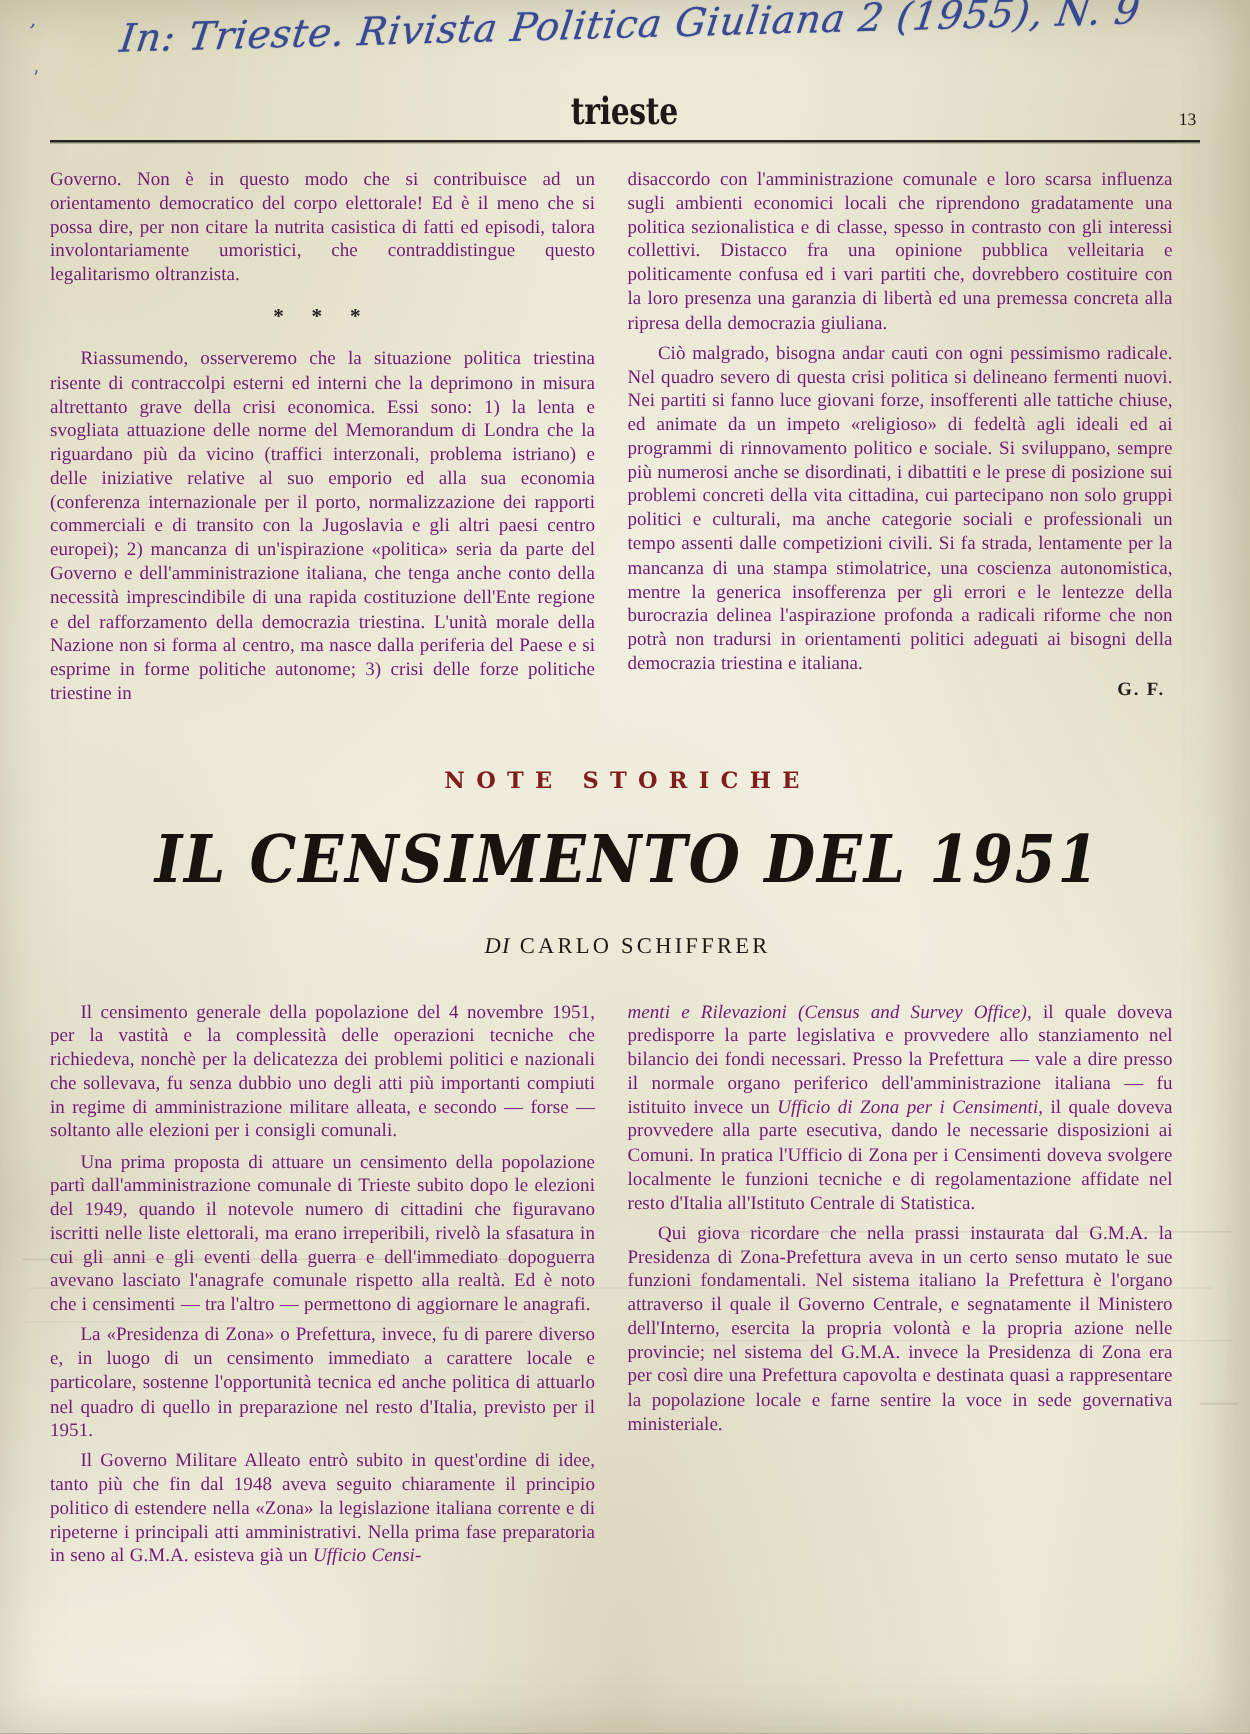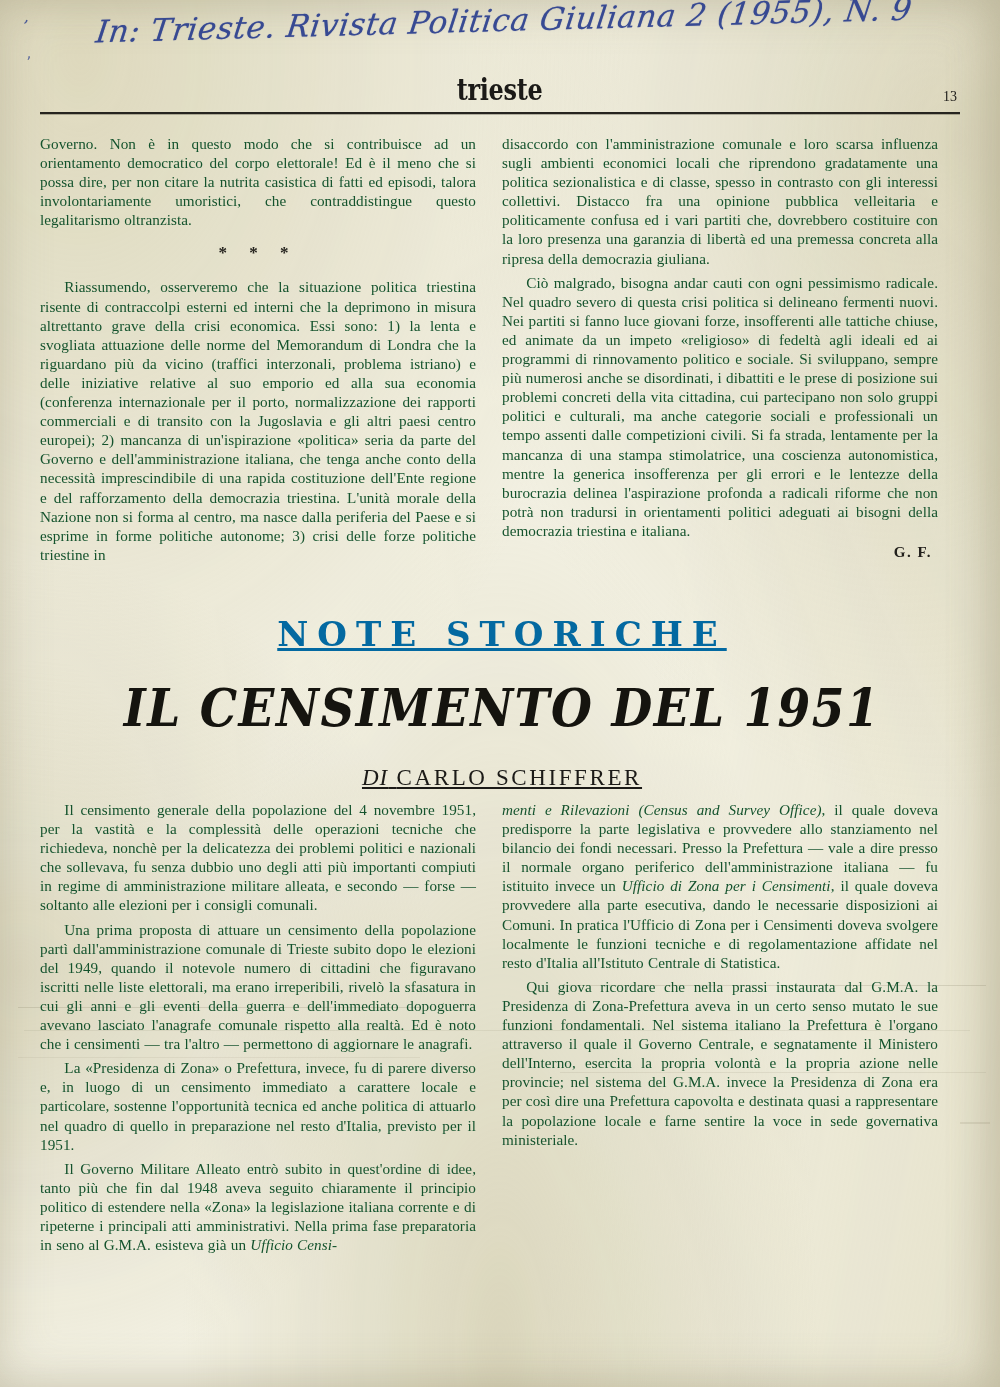--- a/index.html
+++ b/index.html
@@ -129,21 +129,21 @@
   .col-right { left: 462px; }
 
   p.body {
     margin: 0 0 0 0;
     text-indent: 1.6em;
     text-align: justify;
     font-size: 15.2px;
     line-height: 19.1px;
     letter-spacing: .05px;
     word-spacing: .4px;
-    color: #14532d;
+    color: #701a75;
   }
   p.body.noindent { text-indent: 0; }
   p.body + p.body { margin-top: 5px; }
 
   .stars {
     text-align: center;
     font-size: 17px;
     letter-spacing: 9px;
     margin: 14px 0 14px 0;
     color: #26241f;
@@ -161,42 +161,40 @@
   
   .article-head {
     position: absolute;
     left: 40px; right: 36px;
     top: 614px;
     text-align: center;
   }
   .kicker {
     font-family: "DejaVu Serif", "Liberation Serif", serif;
     font-weight: bold;
-    font-size: 34px;
+    font-size: 18px;
     letter-spacing: 9px;
-    color: #0369a1;
+    color: #7f1d1d;
     margin-bottom: 26px;
-    text-decoration: underline;
   }
   .article-title {
     font-family: "DejaVu Serif", "Liberation Serif", serif;
     font-style: italic;
     font-weight: bold;
     font-size: 47px;
     letter-spacing: 1.5px;
     color: #15140f;
     transform: scaleY(1.12);
     margin: 4px 0 30px 0;
   }
   .byline {
     font-family: "Liberation Serif", serif;
-    font-size: 23px;
+    font-size: 18px;
     letter-spacing: 2.6px;
     color: #1b1a17;
-    text-decoration: underline;
   }
   .byline .di {
     font-style: italic;
     letter-spacing: 1px;
   }
 
   
   .cols2 {
     position: absolute;
     left: 40px;

